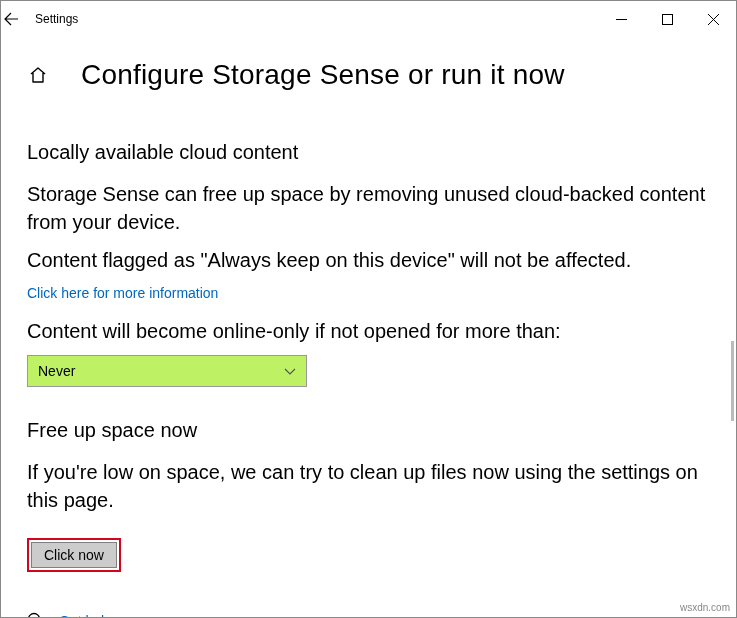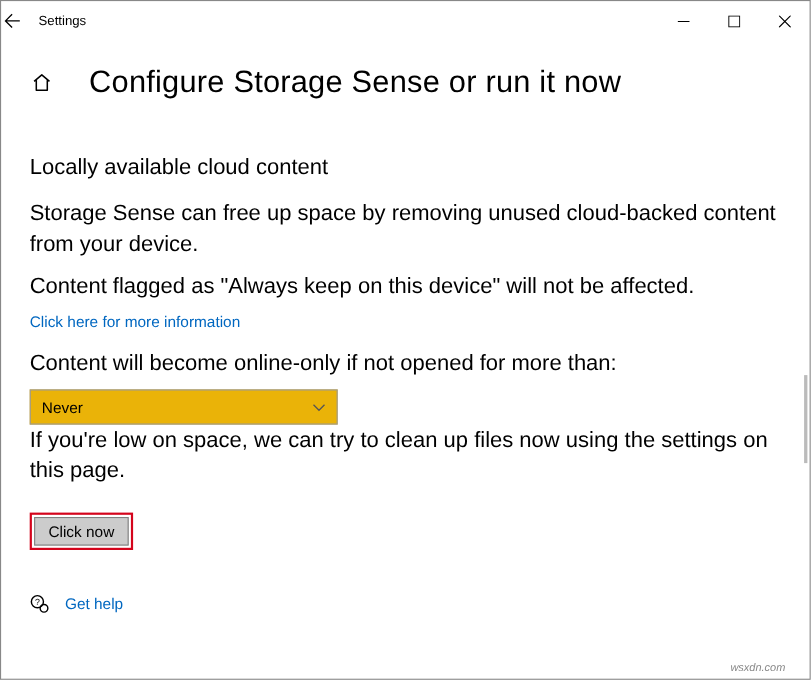--- a/index.html
+++ b/index.html
@@ -107,21 +107,21 @@
       width: 280px;
       height: 32px;
       border: 1px solid #999;
       display: flex;
       align-items: center;
       justify-content: space-between;
       padding: 0 10px;
       margin-top: 10px;
       cursor: pointer;
       font-size: 14px;
-      background: #eab308;
+      background: #bef264;
     }
     .chev {
       color: #555;
     }
     .clean-btn-wrap {
       display: inline-block;
       border: 2px solid #d4041c;
       padding: 2px;
       margin-top: 14px;
     }
@@ -151,25 +151,24 @@
     .scrollbar-stub {
       position: absolute;
       right: 2px;
       top: 340px;
       width: 3px;
       height: 80px;
       background: #bbb;
     }
     .watermark {
       position: absolute;
-      right: 22px;
+      right: 6px;
       bottom: 4px;
       font-size: 10px;
       color: #888;
-      font-style: italic;
     }
   </style>
 </head>
 <body>
 
 <div class="titlebar">
   <div class="tb-left">
     <div class="back-btn">
       <svg width="16" height="16" viewBox="0 0 16 16">
           <path d="M8 2 L2 8 L8 14 M2 8 H15" stroke="#000" stroke-width="1.2" fill="none"></path>
@@ -215,20 +214,21 @@
   <p class="body-txt">Content will become online-only if not opened for more than:</p>
   <div class="dropdown">
     <span>Never</span>
     <span class="chev">
       <svg width="12" height="8" viewBox="0 0 12 8">
           <path d="M1 1 L6 6 L11 1" stroke="#555" stroke-width="1.2" fill="none"></path>
         </svg>
     </span>
   </div>
 
+  <h2 class="section-h">Free up space now</h2>
   <p class="body-txt">If you're low on space, we can try to clean up files now using the settings on this page.</p>
   <div class="clean-btn-wrap">
     <button class="clean-btn">Click now</button>
   </div>
 
   <div class="help-row">
     <span class="help-ic">
       <svg width="18" height="18" viewBox="0 0 18 18">
           <circle cx="7" cy="7" r="5.5" stroke="#000" stroke-width="1.3" fill="none"></circle>
           <circle cx="13" cy="13" r="3.5" stroke="#000" stroke-width="1.3" fill="none"></circle>

